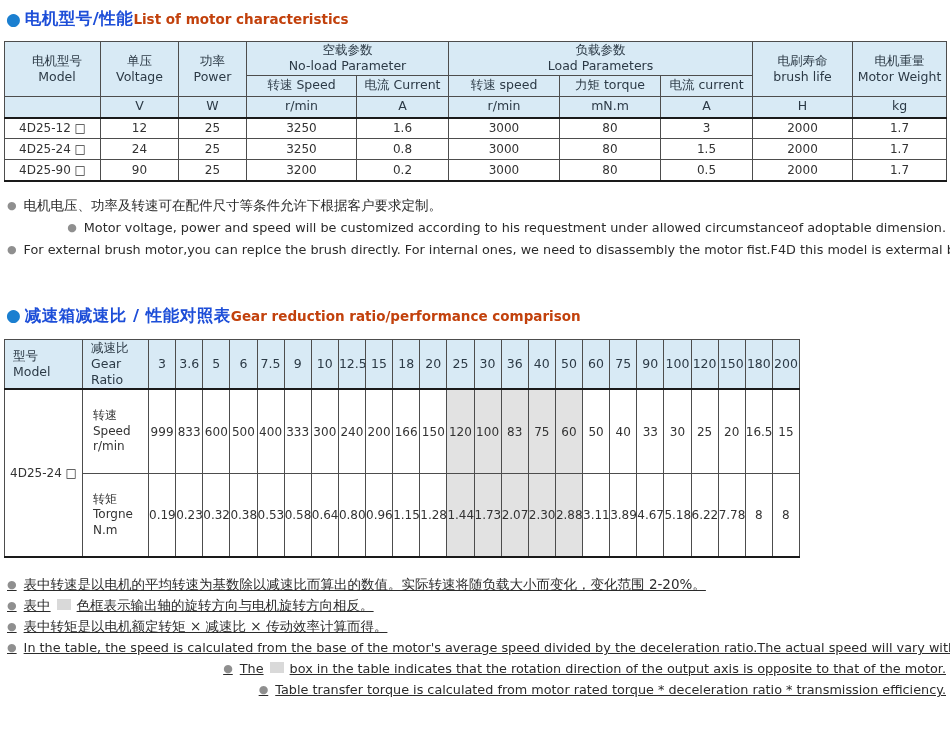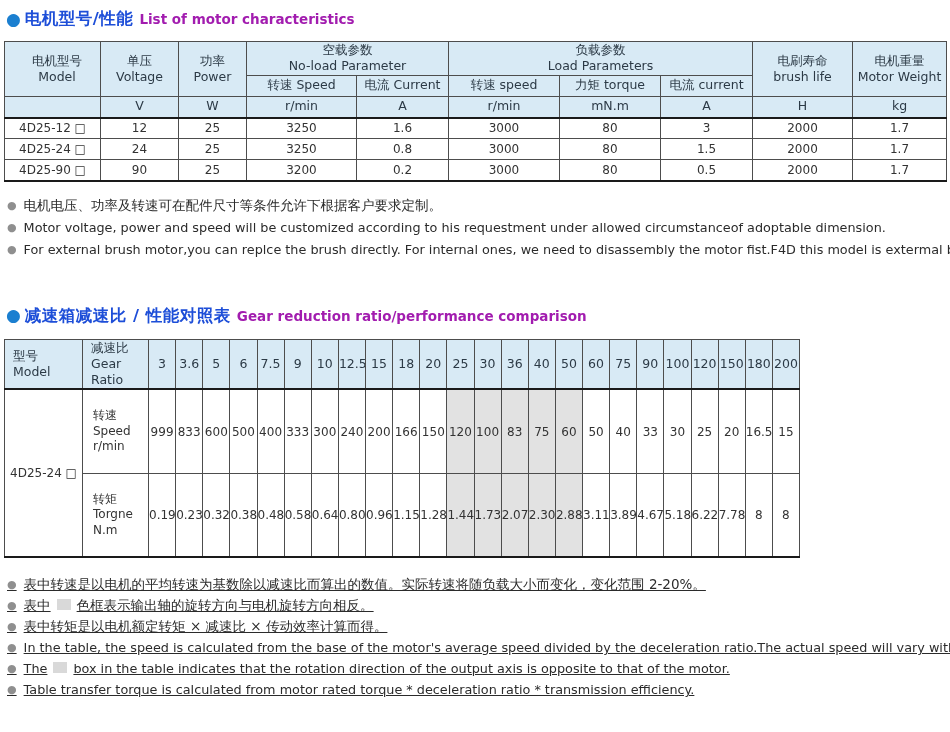--- a/index.html
+++ b/index.html
@@ -6,21 +6,21 @@
   body {
     width:950px; height:732px; background:#ffffff; overflow:hidden;
     font-family:"DejaVu Sans","Liberation Sans",sans-serif; color:#2e2e2e;
   }
   .wrap { padding:6px 4px 0 4px; }
 
   
   .sec-title { display:flex; align-items:center; margin:2px 0 11px 2px; }
   .dot { color:#1b7fd0; font-size:17px; line-height:1; margin-right:4px; }
   .t-zh { font-weight:bold; font-size:16.5px; color:#1d4ed8; letter-spacing:.5px; }
-  .t-en { font-weight:bold; font-size:13.5px; color:#a21caf; margin-left:6px; }
+  .t-en { font-weight:bold; font-size:13.5px; color:#c2410c; }
 
   
   table {
     border-collapse:collapse; table-layout:fixed; width:796px;
     border:1px solid #4d4d4d; border-bottom:2px solid #1a1a1a;
   }
   th,td { border:1px solid #4d4d4d; text-align:center; vertical-align:middle; padding:0; overflow:hidden; }
   thead th {
     background:#d8eaf5; font-weight:400; font-size:12.5px;
     white-space:pre-line; line-height:1.3; color:#2c3a46;
@@ -37,21 +37,21 @@
   .t2 { margin-top:12px; }
   .t2 thead tr { height:48px; }
   .t2 tbody tr { height:84px; }
   .t2 th.left-h { text-align:left; padding-left:8px; }
   .t2 td.label-cell { text-align:left; padding-left:10px; white-space:pre-line; line-height:1.3; }
   .t2 td.shaded { background:#e2e2e2; }
 
   
   .notes { margin:12px 0 0 3px; }
   .note { line-height:22px; font-size:13.5px; color:#2b2b2b; white-space:nowrap; }
-  .notes-en-size { font-size:12.8px; }
+  .notes-en-size { font-size:12.8px;text-align:right; }
   .bullet { color:#8f8f8f; font-size:11px; margin-right:7px; vertical-align:1px; }
   .inline-box { display:inline-block; width:14px; height:11px; background:#d9d9d9; margin:0 6px; }
 
   .sec2-gap { margin-top:44px; }
   .notes2 { margin-top:16px; }
   .notes2 .note { line-height:21px;text-decoration:underline; }
 </style>
 </head>
 <body>
 
@@ -240,21 +240,21 @@
           <td>15</td>
       </tr>
       <tr>
         <td class="label-cell">转矩
 Torgne
 N.m</td>
         <td>0.19</td>
           <td>0.23</td>
           <td>0.32</td>
           <td>0.38</td>
-          <td>0.48</td>
+          <td>0.53</td>
           <td>0.58</td>
           <td>0.64</td>
           <td>0.80</td>
           <td>0.96</td>
           <td>1.15</td>
           <td>1.28</td>
           <td class="shaded">1.44</td>
           <td class="shaded">1.73</td>
           <td class="shaded">2.07</td>
           <td class="shaded">2.30</td>

